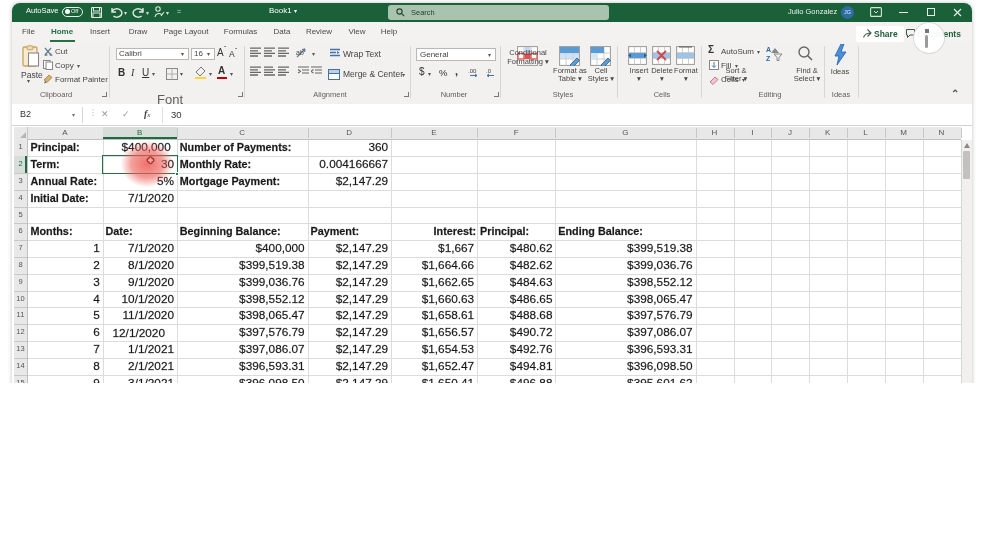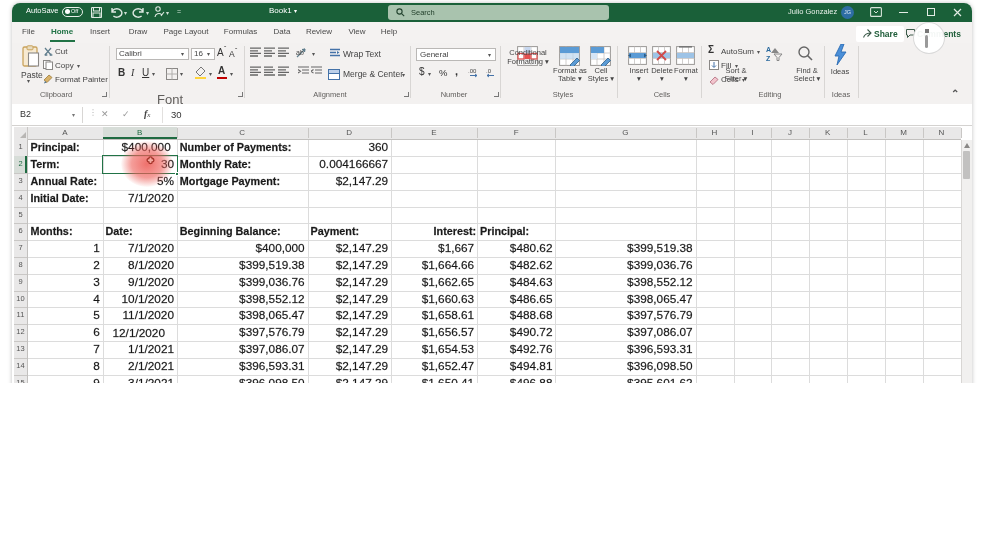--- a/index.html
+++ b/index.html
@@ -437,20 +437,21 @@
 <div class="c ct" style="left:179.8px;top:173.0px;width:126.9px;height:16.8px;line-height:16.2px;text-align:left;font-size:10.8px;color:#1c1c1c;font-weight:bold;">Mortgage Payment:</div>
 <div class="c ct" style="left:308.5px;top:173.0px;width:79.7px;height:16.8px;line-height:16.2px;text-align:right;font-size:11.8px;color:#1c1c1c;">$2,147.29</div>
 <div class="c ct" style="left:30.5px;top:189.8px;width:71.2px;height:16.8px;line-height:16.2px;text-align:left;font-size:10.8px;color:#1c1c1c;font-weight:bold;">Initial Date:</div>
 <div class="c ct" style="left:103.5px;top:189.8px;width:70.5px;height:16.8px;line-height:16.2px;text-align:right;font-size:11.8px;color:#1c1c1c;">7/1/2020</div>
 <div class="c ct" style="left:30.5px;top:223.4px;width:71.2px;height:16.8px;line-height:16.2px;text-align:left;font-size:10.8px;color:#1c1c1c;font-weight:bold;">Months:</div>
 <div class="c ct" style="left:105.5px;top:223.4px;width:70.5px;height:16.8px;line-height:16.2px;text-align:left;font-size:10.8px;color:#1c1c1c;font-weight:bold;">Date:</div>
 <div class="c ct" style="left:179.8px;top:223.4px;width:126.9px;height:16.8px;line-height:16.2px;text-align:left;font-size:10.8px;color:#1c1c1c;font-weight:bold;">Beginning Balance:</div>
 <div class="c ct" style="left:310.5px;top:223.4px;width:79.7px;height:16.8px;line-height:16.2px;text-align:left;font-size:10.8px;color:#1c1c1c;font-weight:bold;">Payment:</div>
 <div class="c ct" style="left:394.0px;top:223.4px;width:82.2px;height:16.8px;line-height:16.2px;text-align:right;font-size:10.8px;color:#1c1c1c;font-weight:bold;">Interest:</div>
 <div class="c ct" style="left:480.0px;top:223.4px;width:74.5px;height:16.8px;line-height:16.2px;text-align:left;font-size:10.8px;color:#1c1c1c;font-weight:bold;">Principal:</div>
+<div class="c ct" style="left:558.3px;top:223.4px;width:136.4px;height:16.8px;line-height:16.2px;text-align:left;font-size:10.8px;color:#1c1c1c;font-weight:bold;">Ending Balance:</div>
 <div class="c ct" style="left:28.5px;top:240.2px;width:71.2px;height:16.8px;line-height:16.2px;text-align:right;font-size:11.8px;color:#1c1c1c;">1</div>
 <div class="c ct" style="left:103.5px;top:240.2px;width:70.5px;height:16.8px;line-height:16.2px;text-align:right;font-size:11.8px;color:#1c1c1c;">7/1/2020</div>
 <div class="c ct" style="left:177.8px;top:240.2px;width:126.9px;height:16.8px;line-height:16.2px;text-align:right;font-size:11.8px;color:#1c1c1c;">$400,000</div>
 <div class="c ct" style="left:308.5px;top:240.2px;width:79.7px;height:16.8px;line-height:16.2px;text-align:right;font-size:11.8px;color:#1c1c1c;">$2,147.29</div>
 <div class="c ct" style="left:392.0px;top:240.2px;width:82.2px;height:16.8px;line-height:16.2px;text-align:right;font-size:11.8px;color:#1c1c1c;">$1,667</div>
 <div class="c ct" style="left:478.0px;top:240.2px;width:74.5px;height:16.8px;line-height:16.2px;text-align:right;font-size:11.8px;color:#1c1c1c;">$480.62</div>
 <div class="c ct" style="left:556.3px;top:240.2px;width:136.4px;height:16.8px;line-height:16.2px;text-align:right;font-size:11.8px;color:#1c1c1c;">$399,519.38</div>
 <div class="c ct" style="left:28.5px;top:257.0px;width:71.2px;height:16.8px;line-height:16.2px;text-align:right;font-size:11.8px;color:#1c1c1c;">2</div>
 <div class="c ct" style="left:103.5px;top:257.0px;width:70.5px;height:16.8px;line-height:16.2px;text-align:right;font-size:11.8px;color:#1c1c1c;">8/1/2020</div>
 <div class="c ct" style="left:177.8px;top:257.0px;width:126.9px;height:16.8px;line-height:16.2px;text-align:right;font-size:11.8px;color:#1c1c1c;">$399,519.38</div>

